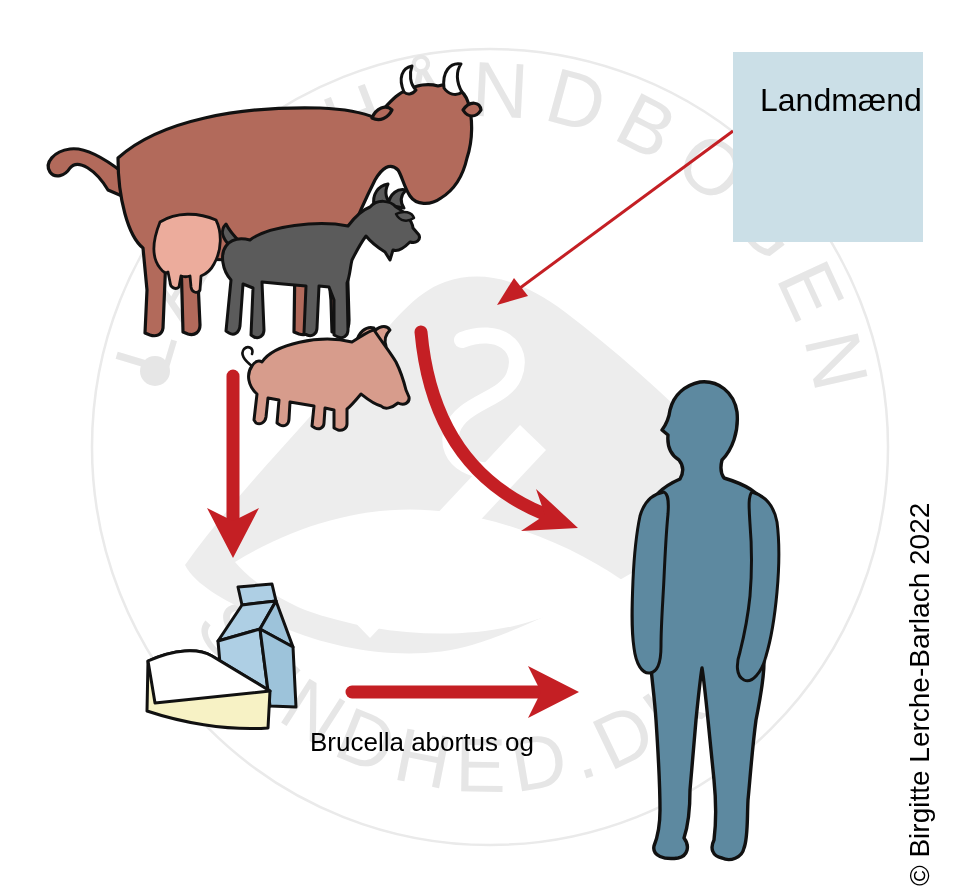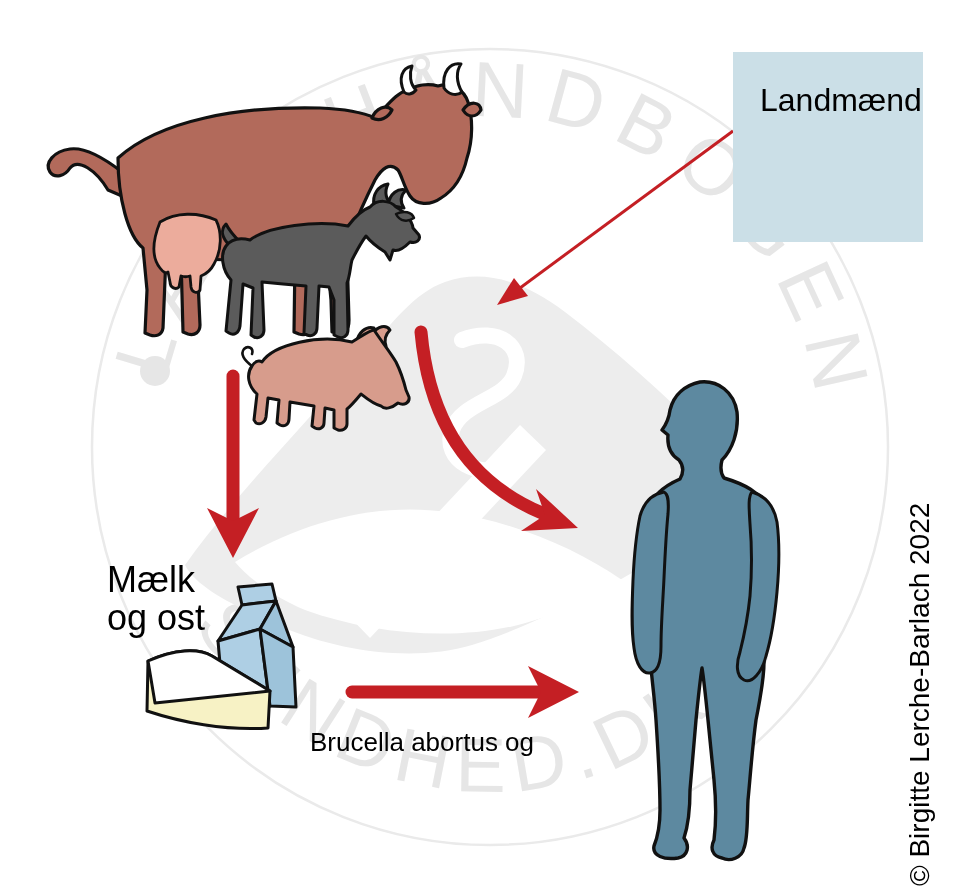--- a/index.html
+++ b/index.html
@@ -177,24 +177,20 @@
     <g>
       <line x1="352" y1="692" x2="543" y2="692" stroke="var(--arrow-red)" stroke-width="13" stroke-linecap="round"></line>
       <path fill="var(--arrow-red)" d="M579,692 L528,666 L541,692 L528,718 Z"></path>
     </g>
   </svg>
 
   <div class="txt occupations-box">
     <div>Landmænd</div>
   </div>
 
-  <div class="txt milkcheese-label">
-    <div>Mælk</div>
-    <div>og ost</div>
-  </div>
 
   <div class="txt bacteria-label">
     <div>Brucella abortus og</div>
   </div>
 
   <div class="txt copyright-label">© Birgitte Lerche-Barlach 2022</div>
 
 </div>
 
 </body></html>

